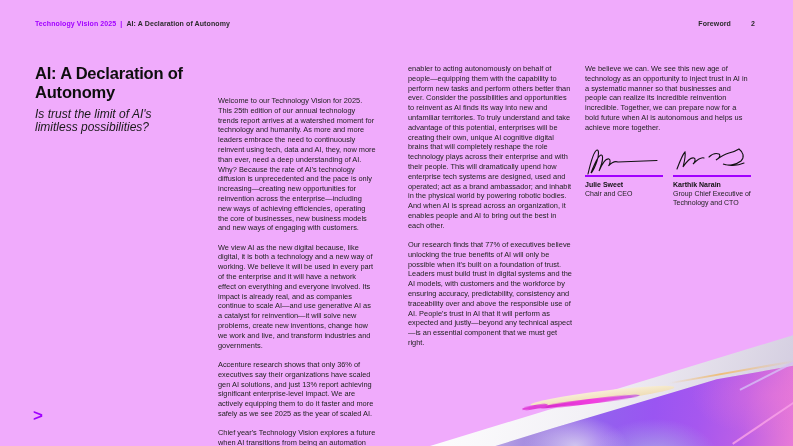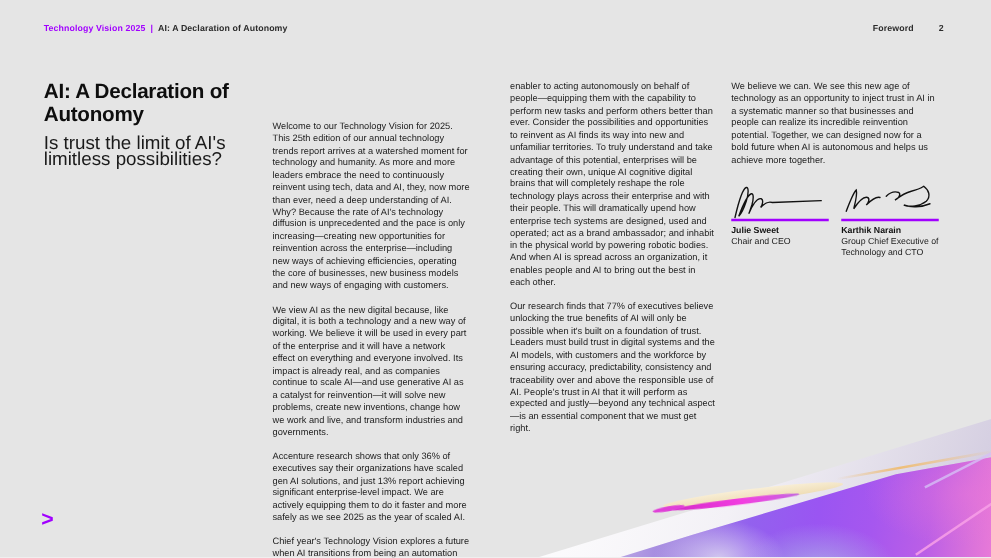--- a/index.html
+++ b/index.html
@@ -1,32 +1,32 @@
 <!DOCTYPE html>
 <html><head>
 <meta charset="utf-8">
 <style>
   * { margin:0; padding:0; box-sizing:border-box; }
   html,body { width:793px; height:446px; }
   body { font-family:"Liberation Sans", sans-serif; background:#ffffff; overflow:hidden; }
-  .page { position:relative; width:793px; height:446px; background:#e5e5e5; overflow:hidden; }
+  .page { position:relative; width:793px; height:446px; background:#f0abfc; overflow:hidden; }
 
   
   .header { position:absolute; left:35px; right:38px; top:20px; display:flex; justify-content:space-between; align-items:baseline; font-size:7px; letter-spacing:.1px; }
   .header-left { display:flex; gap:4px; align-items:baseline; }
   .brand { color:#a100ff; font-weight:700; }
   .hdr-divider { color:#a100ff; font-weight:700; }
   .doc-title { color:#2b2b2b; font-weight:600; }
   .header-right { display:flex; gap:20px; align-items:baseline; color:#2b2b2b; font-weight:600; }
 
   
   .col { position:absolute; top:64px; color:#202020; }
   .col-intro { left:35px; width:172px; }
   .page-title { font-size:16.5px; line-height:19px; font-weight:700; color:#0e0e0e; letter-spacing:-.2px; }
-  .page-subtitle { margin-top:6px; font-size:15px; line-height:13px; color:#1a1a1a; width:150px; }
+  .page-subtitle { margin-top:6px; font-size:12px; line-height:13px; color:#1a1a1a; width:150px;font-style:italic; }
   .col-a { left:218px; width:158px;margin-top:32px; }
   .col-b { left:408px; width:164px; }
   .col-c { left:585px; width:166px; }
   .col p { font-size:7.4px; line-height:9.8px; margin-bottom:9.5px; color:#222222; }
 
   
   .sig-row { display:flex; gap:10px; margin-top:14px; }
   .sig-block { width:78px; }
   .sig-scribble { height:28px; position:relative; }
   .sig-scribble svg { position:absolute; left:0; bottom:0; }
@@ -90,21 +90,21 @@
     <p>Accenture research shows that only 36% of executives say their organizations have scaled gen AI solutions, and just 13% report achieving significant enterprise-level impact. We are actively equipping them to do it faster and more safely as we see 2025 as the year of scaled AI.</p>
     <p>Chief year's Technology Vision explores a future when AI transitions from being an automation</p>
   </div>
 
   <div class="col col-b">
     <p>enabler to acting autonomously on behalf of people—equipping them with the capability to perform new tasks and perform others better than ever. Consider the possibilities and opportunities to reinvent as AI finds its way into new and unfamiliar territories. To truly understand and take advantage of this potential, enterprises will be creating their own, unique AI cognitive digital brains that will completely reshape the role technology plays across their enterprise and with their people. This will dramatically upend how enterprise tech systems are designed, used and operated; act as a brand ambassador; and inhabit in the physical world by powering robotic bodies. And when AI is spread across an organization, it enables people and AI to bring out the best in each other.</p>
     <p>Our research finds that 77% of executives believe unlocking the true benefits of AI will only be possible when it's built on a foundation of trust. Leaders must build trust in digital systems and the AI models, with customers and the workforce by ensuring accuracy, predictability, consistency and traceability over and above the responsible use of AI. People's trust in AI that it will perform as expected and justly—beyond any technical aspect—is an essential component that we must get right.</p>
   </div>
 
   <div class="col col-c">
-    <p>We believe we can. We see this new age of technology as an opportunity to inject trust in AI in a systematic manner so that businesses and people can realize its incredible reinvention potential. Together, we can designed now for a bold future when AI is autonomous and helps us achieve more together.</p>
+    <p>We believe we can. We see this new age of technology as an opportunity to inject trust in AI in a systematic manner so that businesses and people can realize its incredible reinvention incredible. Together, we can prepare now for a bold future when AI is autonomous and helps us achieve more together.</p>
 
     <div class="sig-row">
       <div class="sig-block">
         <div class="sig-scribble">
           <svg width="76" height="28" viewBox="0 0 76 28" fill="none" xmlns="http://www.w3.org/2000/svg">
             <path d="M3 27 C6 14, 9 4, 12 3 C14 2.5, 14 8, 12 14 C10 20, 7 25, 6 26 C9 18, 13 9, 16 8 C18 7.5, 18 12, 16.5 17 C15.5 20, 14.5 23, 14 24 C17 17, 21 11, 24 12 C26 12.7, 25 17, 23.5 19 C27 15, 30 14, 33 15 L72 13.5" stroke="#111" stroke-width="1.1" stroke-linecap="round" fill="none"></path>
           </svg>
         </div>
         <div class="sig-rule"></div>
         <div class="sig-name">Julie Sweet</div>

